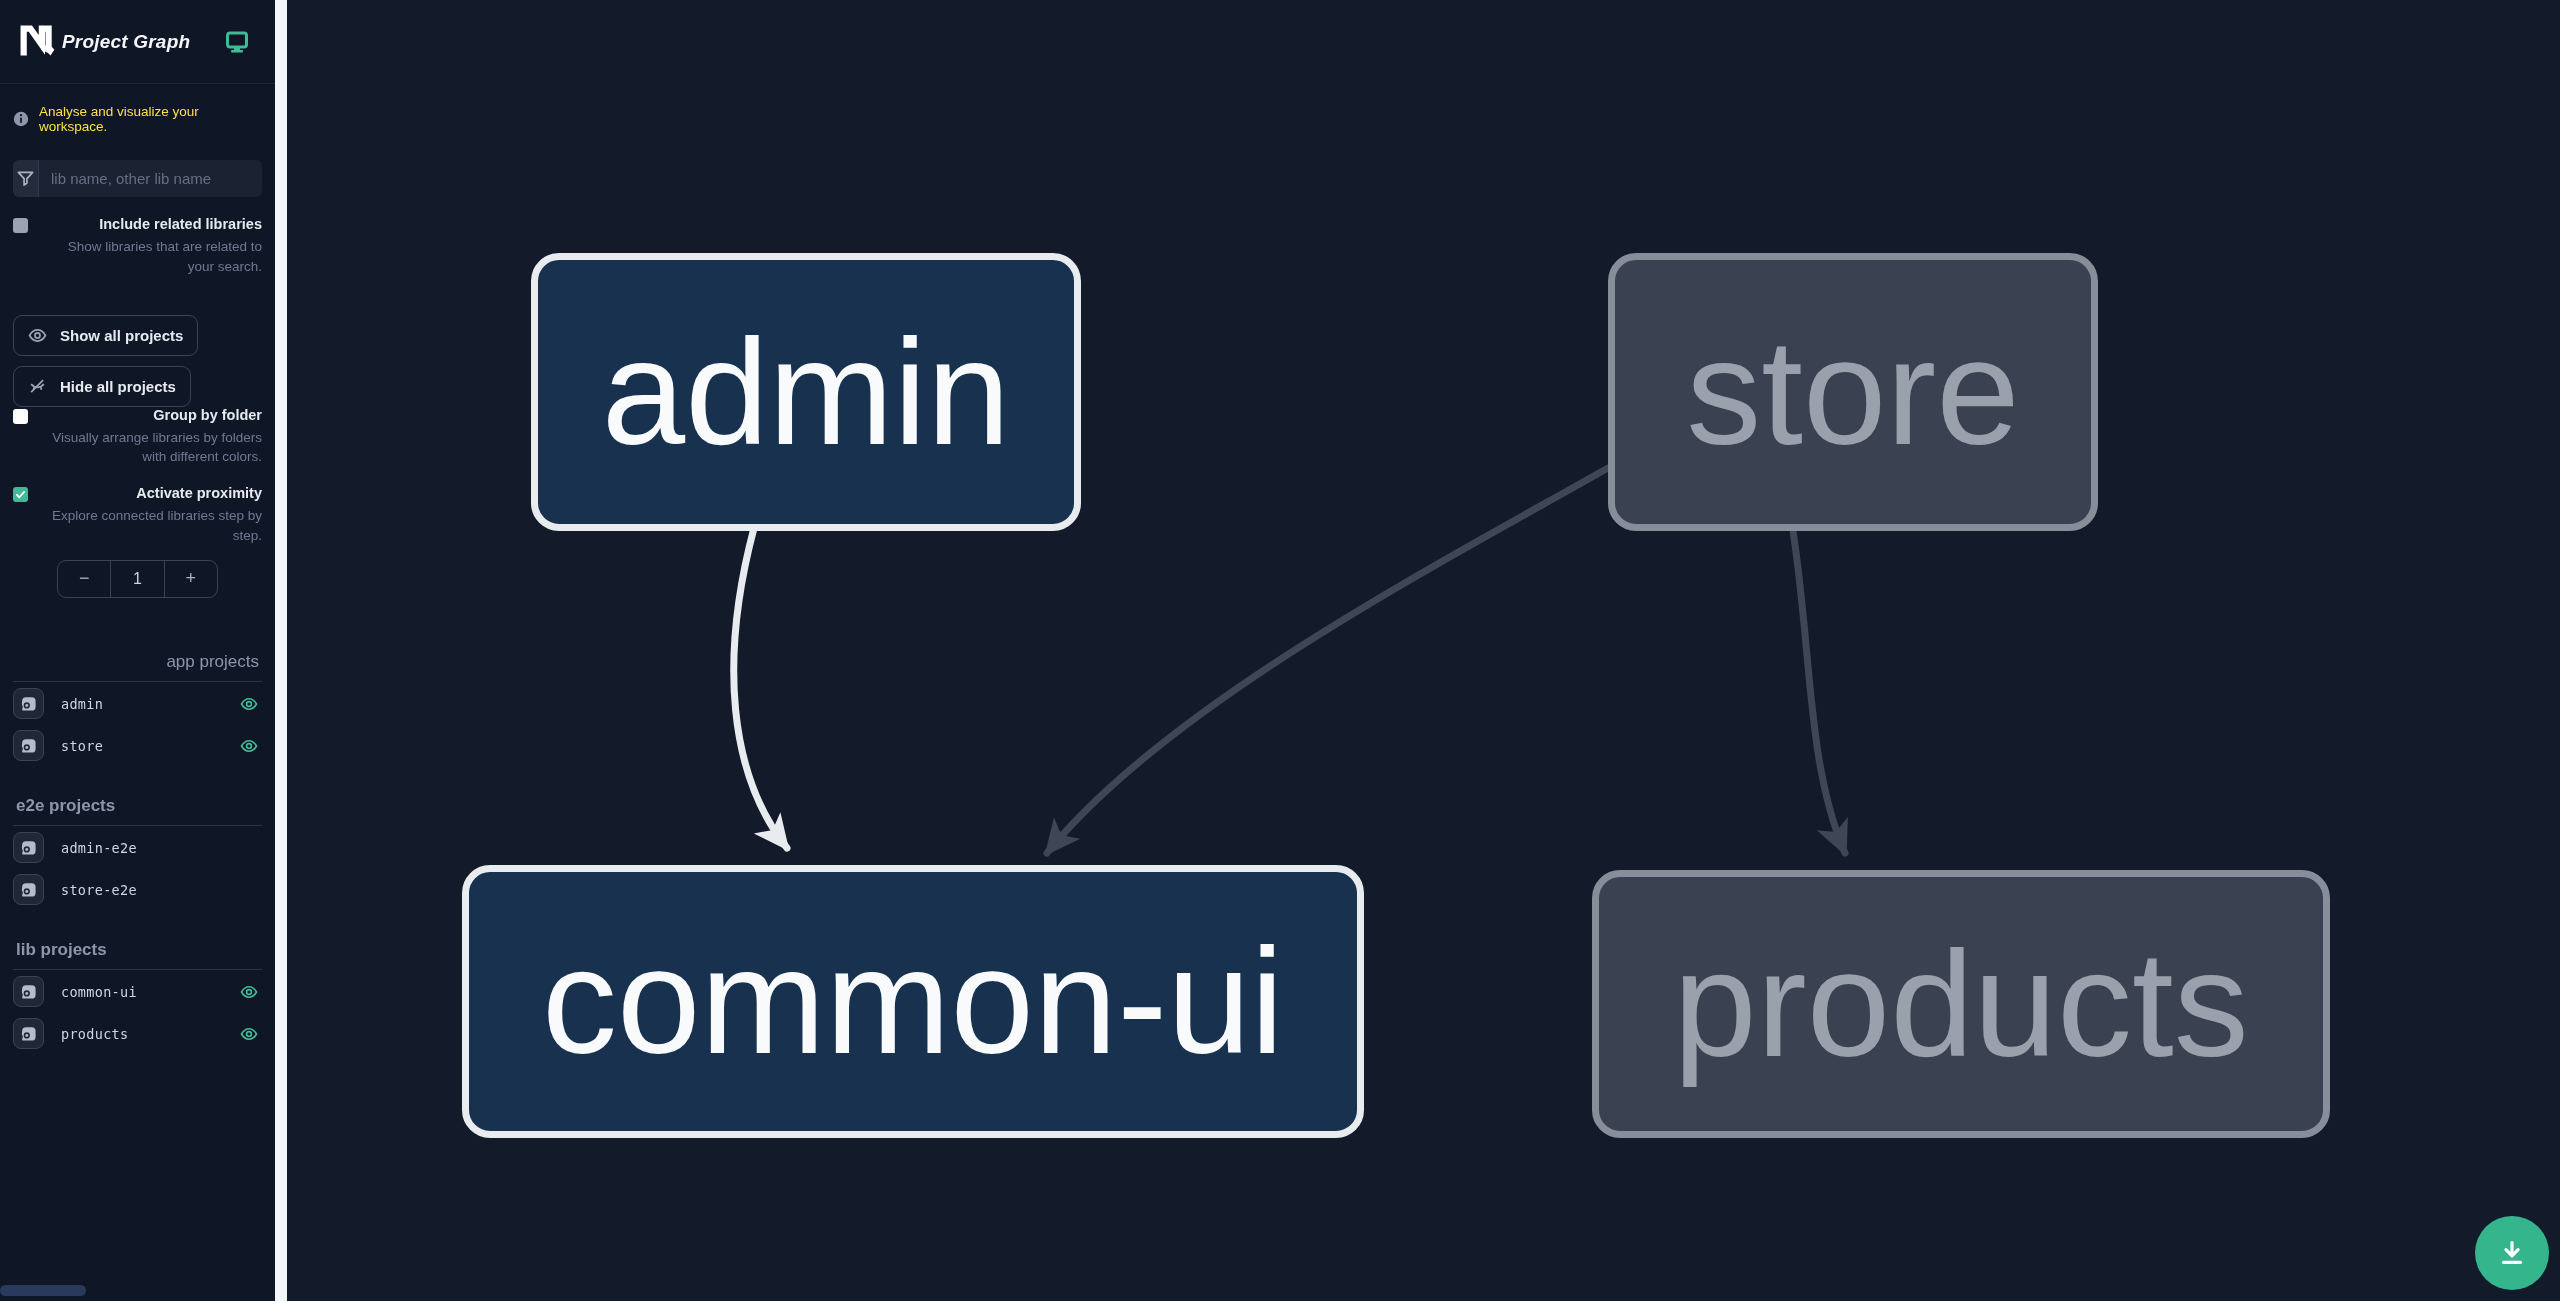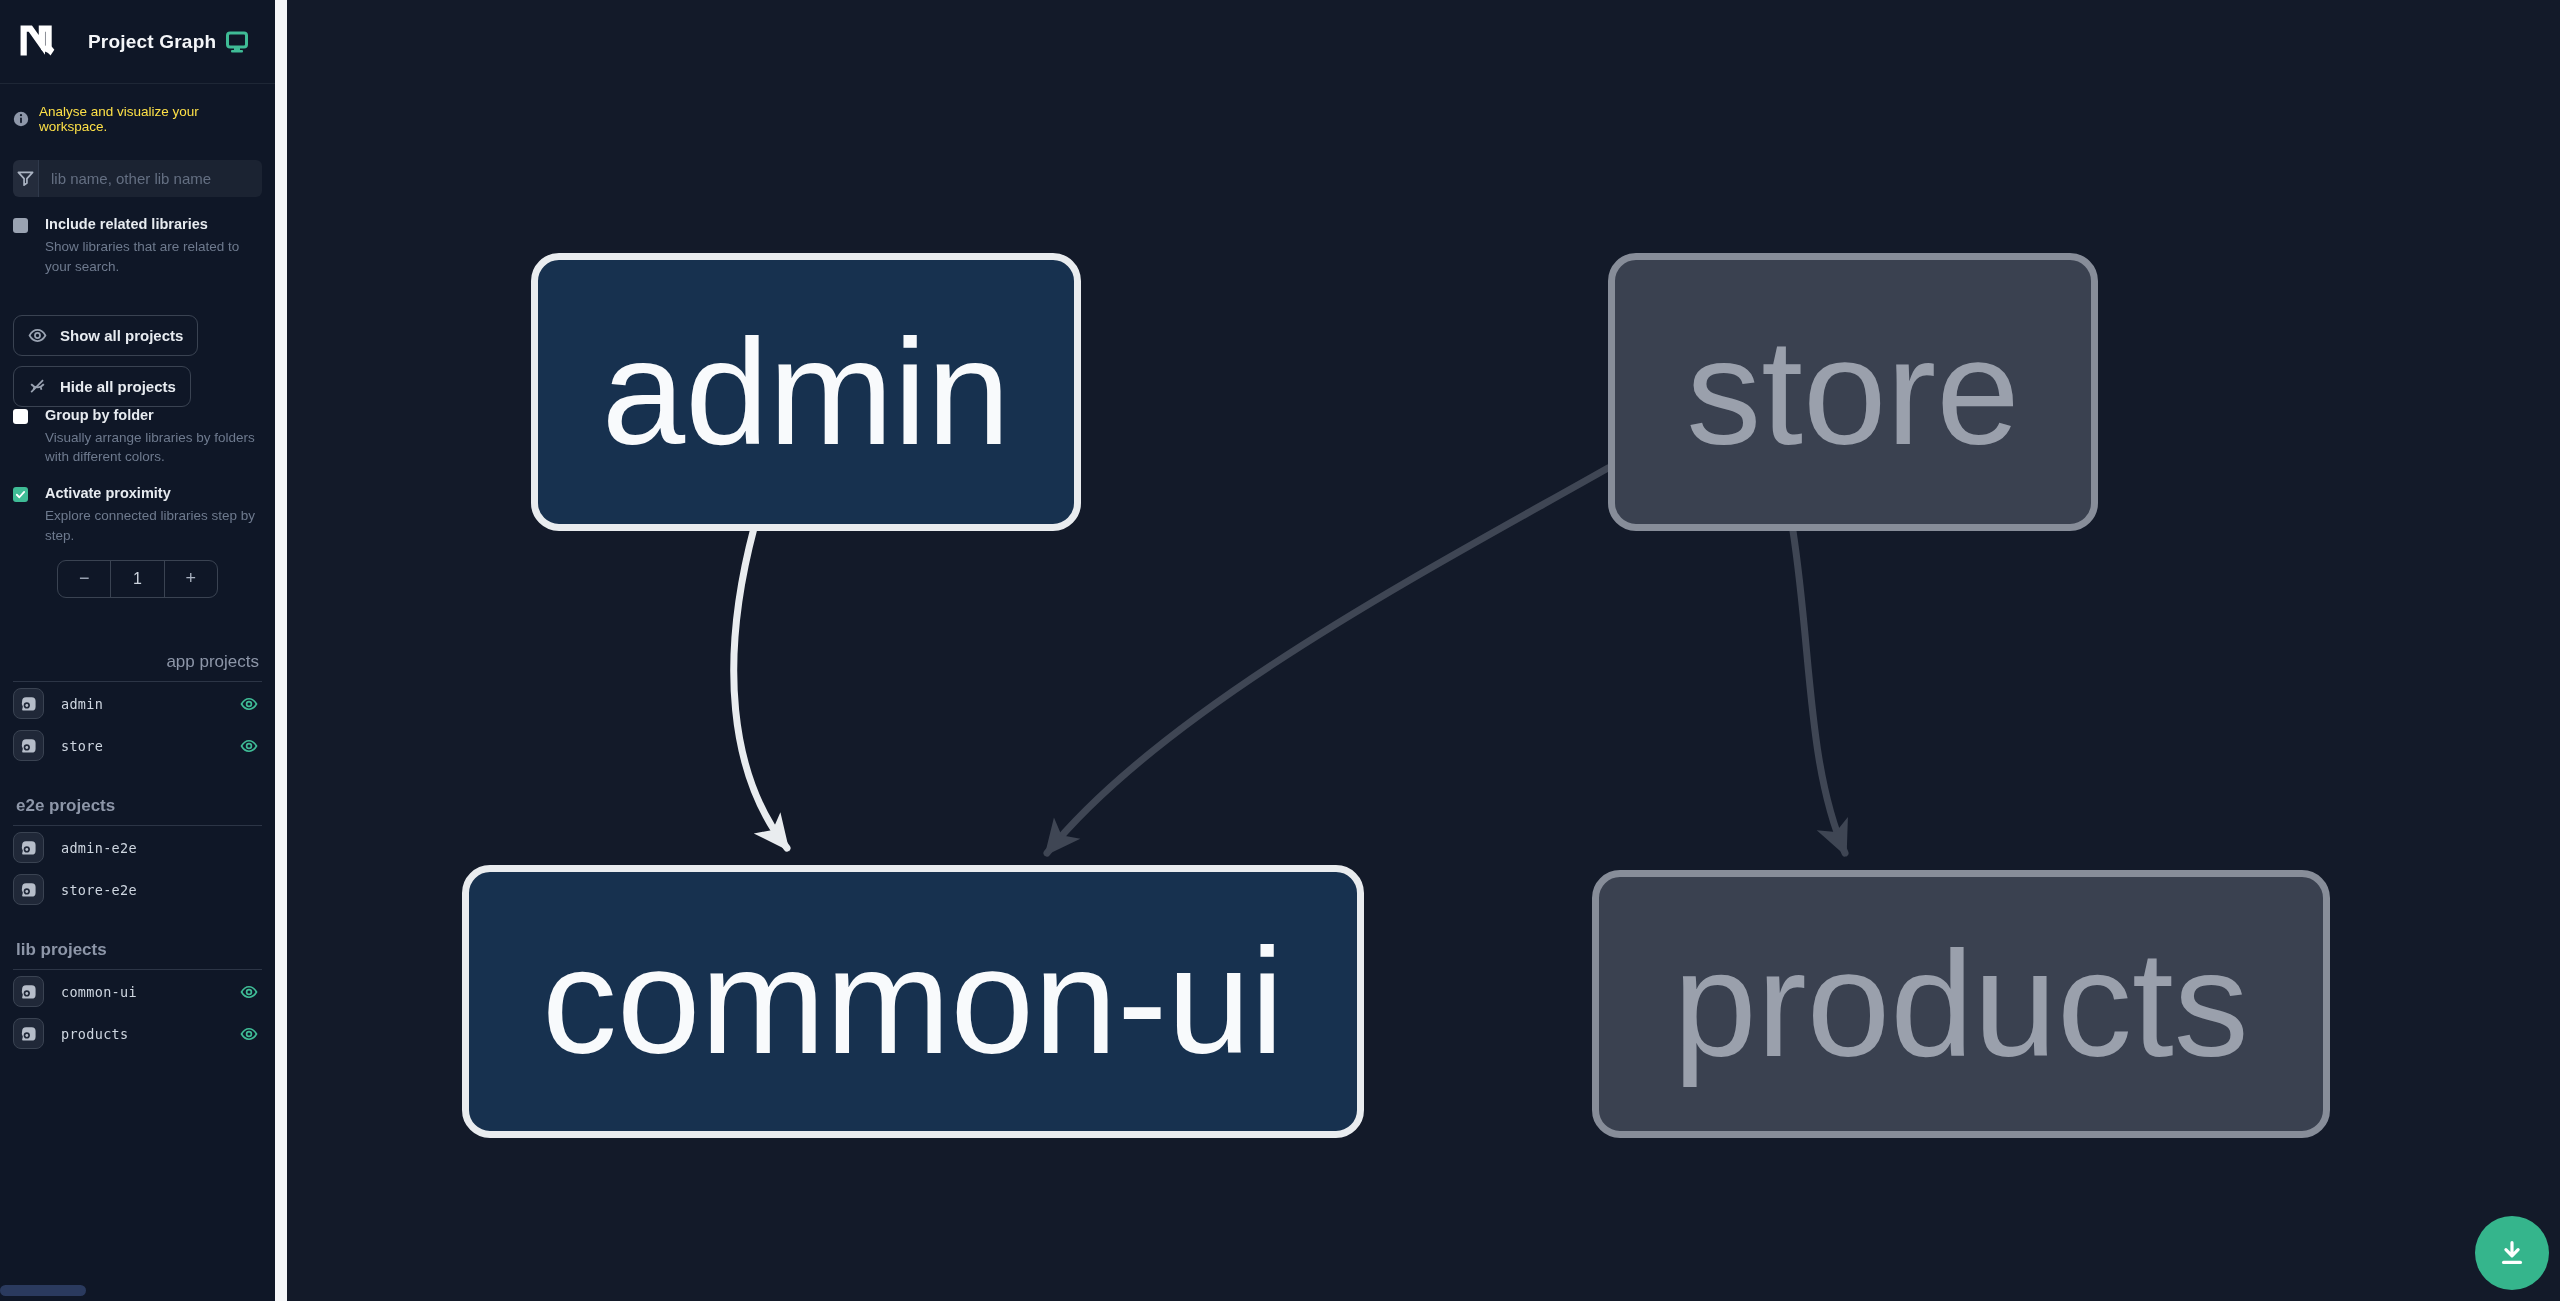--- a/index.html
+++ b/index.html
@@ -9,35 +9,35 @@
 
   
   .sidebar { position:absolute; left:0; top:0; bottom:0; width:275px; background:#0f1727; z-index:3; }
   .v-scrollbar { position:absolute; left:275px; top:0; bottom:0; width:12px; background:#f5f6f8; z-index:4; }
   .h-scroll-thumb { position:absolute; left:0; bottom:5px; width:86px; height:11px;
                     background:#2a3a5e; border-radius:6px; }
 
   .sb-header { height:84px; display:flex; align-items:center; padding:0 26px 0 16px;
                border-bottom:1px solid #1e2736; }
   .logo { width:46px; height:46px; flex:0 0 auto; }
-  .app-title { color:#f4f6f9; font-size:19px; font-weight:bold; margin-left:26px; letter-spacing:.2px; }
+  .app-title { color:#f4f6f9; font-size:19px; font-weight:bold; letter-spacing:.2px;font-style:italic; }
   .monitor { margin-left:auto; width:24px; height:24px; color:#3fbc96; }
 
   .tagline { display:flex; align-items:center; gap:10px; margin:20px 13px 0 13px; }
   .tagline .info { width:16px; height:16px; flex:0 0 auto; color:#8e97a9; }
   .tagline span { color:#fde047; font-size:13.5px; }
 
   .filter { display:flex; margin:26px 13px 0 13px; height:37px; border-radius:6px; overflow:hidden; }
   .filter .funnel-cell { width:43px; background:#242c3c; display:flex; align-items:center; justify-content:center;
                          border-right:1px solid #303a4c; color:#aab3c2; }
   .filter input { flex:1; background:#1b2332; border:0; outline:none; color:#c2cad6;
                   font-size:15px; padding:0 12px; font-family:"Liberation Sans",sans-serif; }
   .filter input::placeholder { color:#646f82; }
 
-  .cb-row { display:grid; grid-template-columns:32px 1fr; padding:0 13px; column-gap:0; }
+  .cb-row { display:grid; grid-template-columns:32px 1fr; padding:0 13px; column-gap:0;text-align:right; }
   .cb { width:15px; height:15px; border-radius:3px; margin-top:2px; display:flex; align-items:center; justify-content:center; }
   .cb-gray { background:#9aa3b2; }
   .cb-white { background:#ffffff; }
   .cb-teal { background:#3fbc96; color:#0f1727; }
   .cb-teal svg { width:11px; height:11px; color:#ffffff; }
   .cb-label { color:#e7ebf0; font-size:14.5px; font-weight:bold; line-height:1.2; }
   .cb-desc { grid-column:2; color:#6e7a8e; font-size:13.5px; line-height:1.45; margin-top:4px; max-width:220px; }
 
   .sb-btn { display:flex; align-items:center; gap:13px; margin:10px 13px 0 13px; height:41px;
             background:transparent; border:1px solid #3a4352; border-radius:9px; padding:0 14px;

